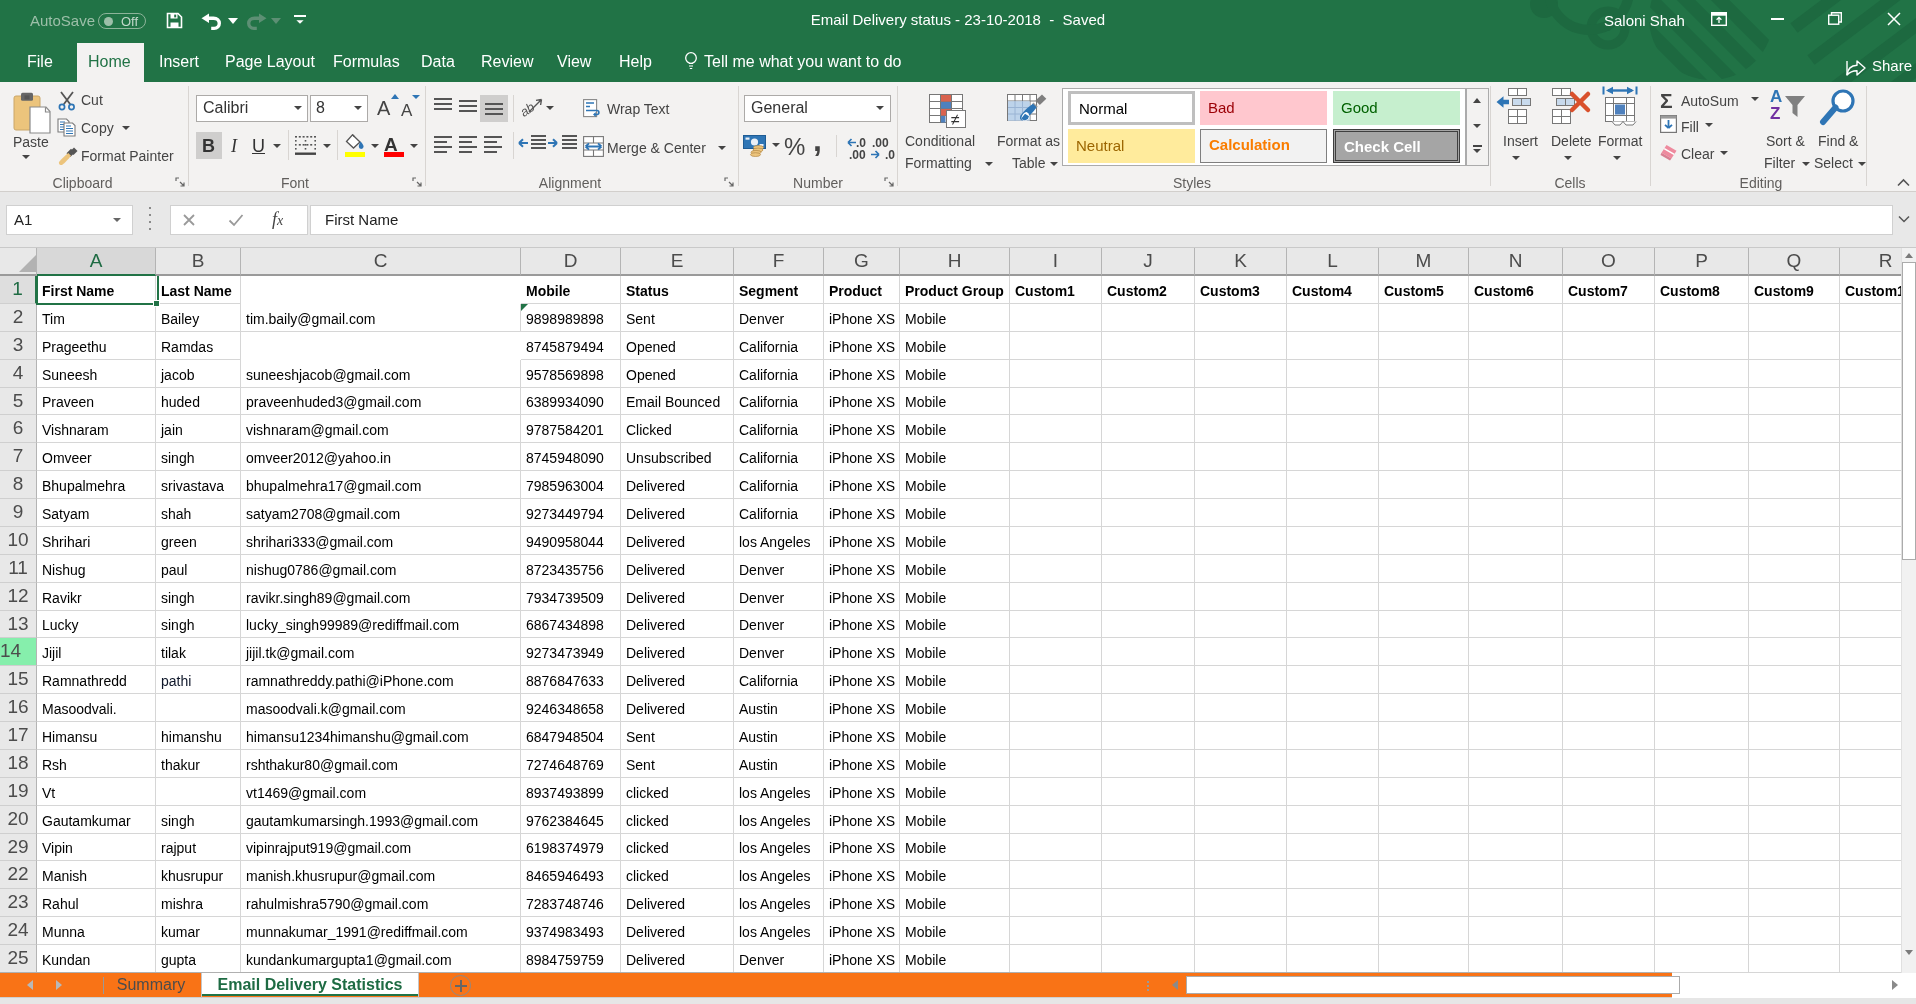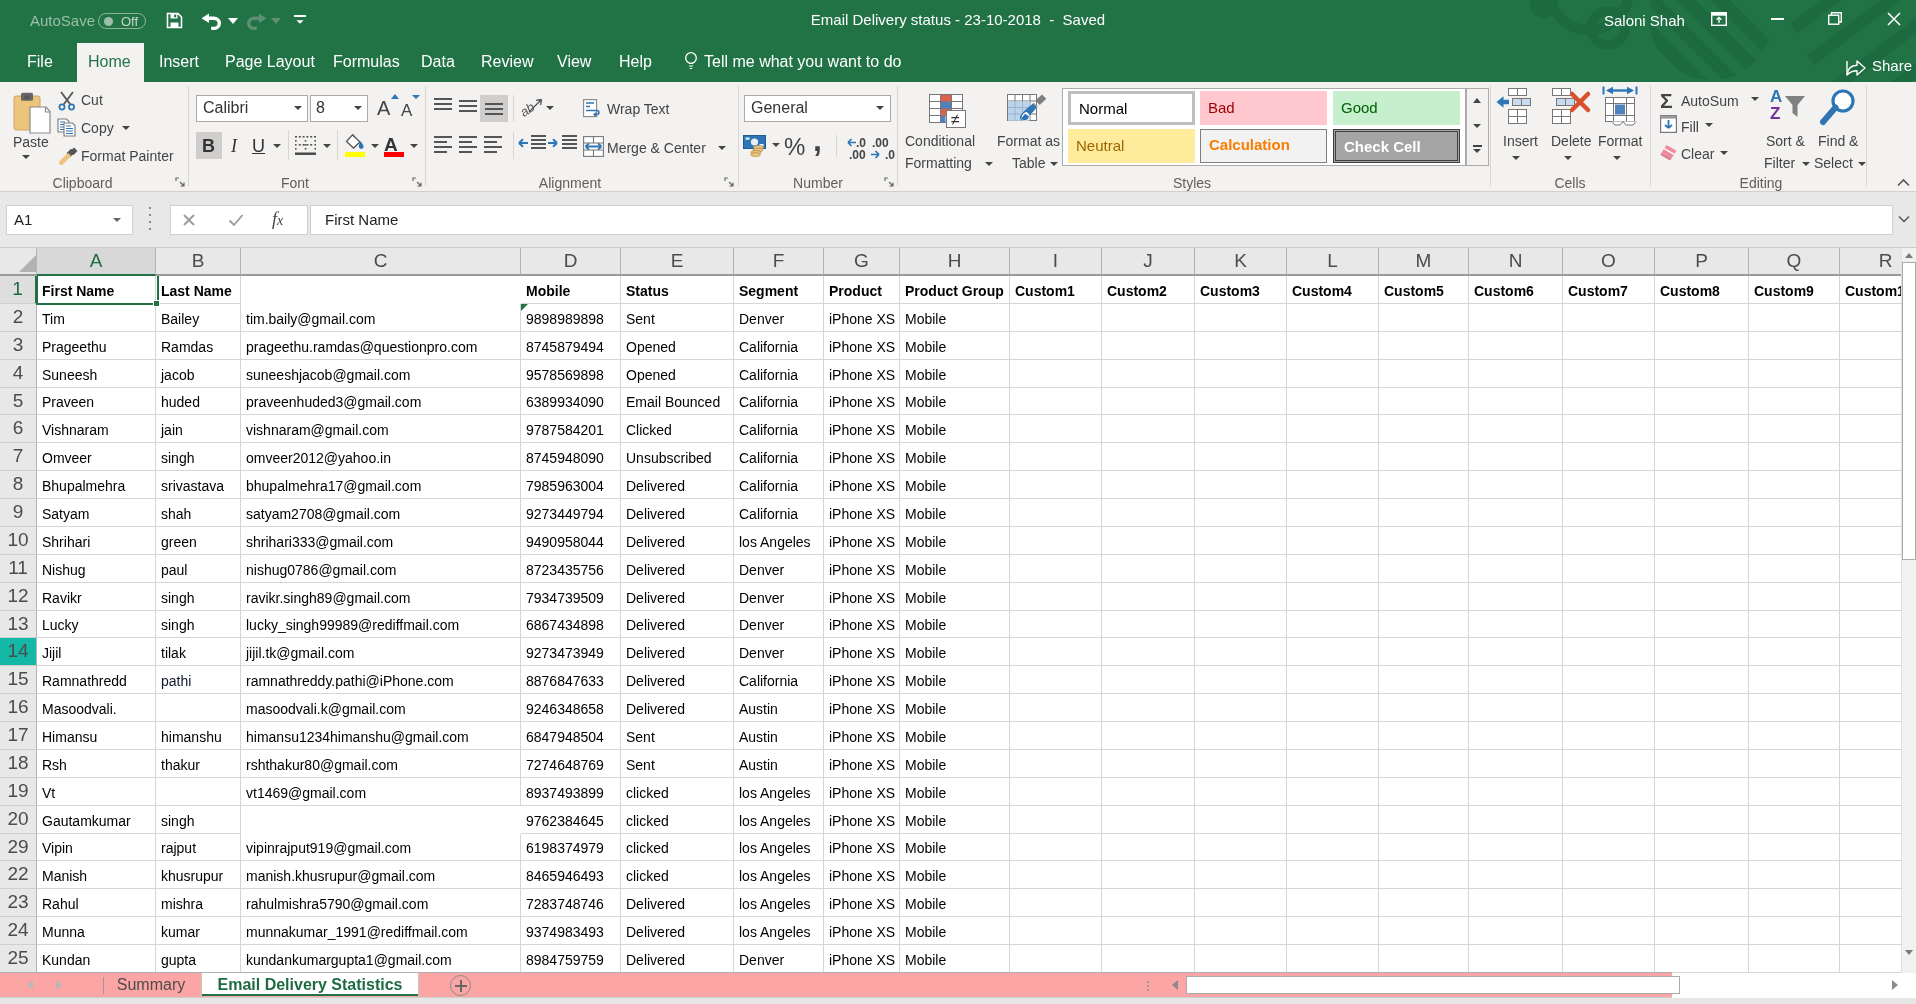--- a/index.html
+++ b/index.html
@@ -445,21 +445,21 @@
     <div class="abs" style="left:0;top:84px;width:37px;height:28px;background:#e8e8e8;color:#4c4c4c;border-right:1px solid #b4b4b4;border-bottom:1px solid #cfcfcf;font-size:19px;text-align:center;line-height:26px">4</div>
     <div class="abs" style="left:0;top:112px;width:37px;height:27px;background:#e8e8e8;color:#4c4c4c;border-right:1px solid #b4b4b4;border-bottom:1px solid #cfcfcf;font-size:19px;text-align:center;line-height:25px">5</div>
     <div class="abs" style="left:0;top:139px;width:37px;height:28px;background:#e8e8e8;color:#4c4c4c;border-right:1px solid #b4b4b4;border-bottom:1px solid #cfcfcf;font-size:19px;text-align:center;line-height:26px">6</div>
     <div class="abs" style="left:0;top:167px;width:37px;height:28px;background:#e8e8e8;color:#4c4c4c;border-right:1px solid #b4b4b4;border-bottom:1px solid #cfcfcf;font-size:19px;text-align:center;line-height:26px">7</div>
     <div class="abs" style="left:0;top:195px;width:37px;height:28px;background:#e8e8e8;color:#4c4c4c;border-right:1px solid #b4b4b4;border-bottom:1px solid #cfcfcf;font-size:19px;text-align:center;line-height:26px">8</div>
     <div class="abs" style="left:0;top:223px;width:37px;height:28px;background:#e8e8e8;color:#4c4c4c;border-right:1px solid #b4b4b4;border-bottom:1px solid #cfcfcf;font-size:19px;text-align:center;line-height:26px">9</div>
     <div class="abs" style="left:0;top:251px;width:37px;height:28px;background:#e8e8e8;color:#4c4c4c;border-right:1px solid #b4b4b4;border-bottom:1px solid #cfcfcf;font-size:19px;text-align:center;line-height:26px">10</div>
     <div class="abs" style="left:0;top:279px;width:37px;height:28px;background:#e8e8e8;color:#4c4c4c;border-right:1px solid #b4b4b4;border-bottom:1px solid #cfcfcf;font-size:19px;text-align:center;line-height:26px">11</div>
     <div class="abs" style="left:0;top:307px;width:37px;height:28px;background:#e8e8e8;color:#4c4c4c;border-right:1px solid #b4b4b4;border-bottom:1px solid #cfcfcf;font-size:19px;text-align:center;line-height:26px">12</div>
     <div class="abs" style="left:0;top:335px;width:37px;height:27px;background:#e8e8e8;color:#4c4c4c;border-right:1px solid #b4b4b4;border-bottom:1px solid #cfcfcf;font-size:19px;text-align:center;line-height:25px">13</div>
-    <div class="abs" style="left:0;top:362px;width:37px;height:28px;background:#14b8a6;color:#4c4c4c;border-right:1px solid #b4b4b4;border-bottom:1px solid #cfcfcf;font-size:19px;text-align:center;line-height:26px">14</div>
+    <div class="abs" style="left:0;top:362px;width:37px;height:28px;background:#86efac;color:#4c4c4c;border-right:1px solid #b4b4b4;border-bottom:1px solid #cfcfcf;font-size:19px;text-align:left;line-height:26px">14</div>
     <div class="abs" style="left:0;top:390px;width:37px;height:28px;background:#e8e8e8;color:#4c4c4c;border-right:1px solid #b4b4b4;border-bottom:1px solid #cfcfcf;font-size:19px;text-align:center;line-height:26px">15</div>
     <div class="abs" style="left:0;top:418px;width:37px;height:28px;background:#e8e8e8;color:#4c4c4c;border-right:1px solid #b4b4b4;border-bottom:1px solid #cfcfcf;font-size:19px;text-align:center;line-height:26px">16</div>
     <div class="abs" style="left:0;top:446px;width:37px;height:28px;background:#e8e8e8;color:#4c4c4c;border-right:1px solid #b4b4b4;border-bottom:1px solid #cfcfcf;font-size:19px;text-align:center;line-height:26px">17</div>
     <div class="abs" style="left:0;top:474px;width:37px;height:28px;background:#e8e8e8;color:#4c4c4c;border-right:1px solid #b4b4b4;border-bottom:1px solid #cfcfcf;font-size:19px;text-align:center;line-height:26px">18</div>
     <div class="abs" style="left:0;top:502px;width:37px;height:28px;background:#e8e8e8;color:#4c4c4c;border-right:1px solid #b4b4b4;border-bottom:1px solid #cfcfcf;font-size:19px;text-align:center;line-height:26px">19</div>
     <div class="abs" style="left:0;top:530px;width:37px;height:28px;background:#e8e8e8;color:#4c4c4c;border-right:1px solid #b4b4b4;border-bottom:1px solid #cfcfcf;font-size:19px;text-align:center;line-height:26px">20</div>
     <div class="abs" style="left:0;top:558px;width:37px;height:27px;background:#e8e8e8;color:#4c4c4c;border-right:1px solid #b4b4b4;border-bottom:1px solid #cfcfcf;font-size:19px;text-align:center;line-height:25px">29</div>
     <div class="abs" style="left:0;top:585px;width:37px;height:28px;background:#e8e8e8;color:#4c4c4c;border-right:1px solid #b4b4b4;border-bottom:1px solid #cfcfcf;font-size:19px;text-align:center;line-height:26px">22</div>
     <div class="abs" style="left:0;top:613px;width:37px;height:28px;background:#e8e8e8;color:#4c4c4c;border-right:1px solid #b4b4b4;border-bottom:1px solid #cfcfcf;font-size:19px;text-align:center;line-height:26px">23</div>
     <div class="abs" style="left:0;top:641px;width:37px;height:28px;background:#e8e8e8;color:#4c4c4c;border-right:1px solid #b4b4b4;border-bottom:1px solid #cfcfcf;font-size:19px;text-align:center;line-height:26px">24</div>
@@ -494,21 +494,20 @@
     <div class="abs" style="left:1195px;top:28px;width:92px;height:28px;border-right:1px solid #d6d6d6;border-bottom:1px solid #d6d6d6;font-size:14px;color:#000;padding:0 0 4px 5px;white-space:nowrap;display:flex;align-items:flex-end;overflow:visible"></div>
     <div class="abs" style="left:1287px;top:28px;width:92px;height:28px;border-right:1px solid #d6d6d6;border-bottom:1px solid #d6d6d6;font-size:14px;color:#000;padding:0 0 4px 5px;white-space:nowrap;display:flex;align-items:flex-end;overflow:visible"></div>
     <div class="abs" style="left:1379px;top:28px;width:90px;height:28px;border-right:1px solid #d6d6d6;border-bottom:1px solid #d6d6d6;font-size:14px;color:#000;padding:0 0 4px 5px;white-space:nowrap;display:flex;align-items:flex-end;overflow:visible"></div>
     <div class="abs" style="left:1469px;top:28px;width:94px;height:28px;border-right:1px solid #d6d6d6;border-bottom:1px solid #d6d6d6;font-size:14px;color:#000;padding:0 0 4px 5px;white-space:nowrap;display:flex;align-items:flex-end;overflow:visible"></div>
     <div class="abs" style="left:1563px;top:28px;width:92px;height:28px;border-right:1px solid #d6d6d6;border-bottom:1px solid #d6d6d6;font-size:14px;color:#000;padding:0 0 4px 5px;white-space:nowrap;display:flex;align-items:flex-end;overflow:visible"></div>
     <div class="abs" style="left:1655px;top:28px;width:94px;height:28px;border-right:1px solid #d6d6d6;border-bottom:1px solid #d6d6d6;font-size:14px;color:#000;padding:0 0 4px 5px;white-space:nowrap;display:flex;align-items:flex-end;overflow:visible"></div>
     <div class="abs" style="left:1749px;top:28px;width:91px;height:28px;border-right:1px solid #d6d6d6;border-bottom:1px solid #d6d6d6;font-size:14px;color:#000;padding:0 0 4px 5px;white-space:nowrap;display:flex;align-items:flex-end;overflow:visible"></div>
     <div class="abs" style="left:1840px;top:28px;width:92px;height:28px;border-right:1px solid #d6d6d6;border-bottom:1px solid #d6d6d6;font-size:14px;color:#000;padding:0 0 4px 5px;white-space:nowrap;display:flex;align-items:flex-end;overflow:visible"></div>
     <div class="abs" style="left:37px;top:56px;width:119px;height:28px;border-right:1px solid #d6d6d6;border-bottom:1px solid #d6d6d6;font-size:14px;color:#000;padding:0 0 4px 5px;white-space:nowrap;display:flex;align-items:flex-end;overflow:visible">Prageethu</div>
     <div class="abs" style="left:156px;top:56px;width:85px;height:28px;border-right:1px solid #d6d6d6;border-bottom:1px solid #d6d6d6;font-size:14px;color:#000;padding:0 0 4px 5px;white-space:nowrap;display:flex;align-items:flex-end;overflow:visible">Ramdas</div>
-    <div class="abs" style="left:241px;top:56px;width:280px;height:28px;border-right:1px solid #d6d6d6;border-bottom:1px solid #d6d6d6;font-size:14px;color:#000;padding:0 0 4px 5px;white-space:nowrap;display:flex;align-items:flex-end;overflow:visible">prageethu.ramdas@questionpro.com</div>
     <div class="abs" style="left:521px;top:56px;width:100px;height:28px;border-right:1px solid #d6d6d6;border-bottom:1px solid #d6d6d6;font-size:14px;color:#000;padding:0 0 4px 5px;white-space:nowrap;display:flex;align-items:flex-end;overflow:visible">8745879494</div>
     <div class="abs" style="left:621px;top:56px;width:113px;height:28px;border-right:1px solid #d6d6d6;border-bottom:1px solid #d6d6d6;font-size:14px;color:#000;padding:0 0 4px 5px;white-space:nowrap;display:flex;align-items:flex-end;overflow:visible">Opened</div>
     <div class="abs" style="left:734px;top:56px;width:90px;height:28px;border-right:1px solid #d6d6d6;border-bottom:1px solid #d6d6d6;font-size:14px;color:#000;padding:0 0 4px 5px;white-space:nowrap;display:flex;align-items:flex-end;overflow:visible">California</div>
     <div class="abs" style="left:824px;top:56px;width:76px;height:28px;border-right:1px solid #d6d6d6;border-bottom:1px solid #d6d6d6;font-size:14px;color:#000;padding:0 0 4px 5px;white-space:nowrap;display:flex;align-items:flex-end;overflow:visible">iPhone XS</div>
     <div class="abs" style="left:900px;top:56px;width:110px;height:28px;border-right:1px solid #d6d6d6;border-bottom:1px solid #d6d6d6;font-size:14px;color:#000;padding:0 0 4px 5px;white-space:nowrap;display:flex;align-items:flex-end;overflow:visible">Mobile</div>
     <div class="abs" style="left:1010px;top:56px;width:92px;height:28px;border-right:1px solid #d6d6d6;border-bottom:1px solid #d6d6d6;font-size:14px;color:#000;padding:0 0 4px 5px;white-space:nowrap;display:flex;align-items:flex-end;overflow:visible"></div>
     <div class="abs" style="left:1102px;top:56px;width:93px;height:28px;border-right:1px solid #d6d6d6;border-bottom:1px solid #d6d6d6;font-size:14px;color:#000;padding:0 0 4px 5px;white-space:nowrap;display:flex;align-items:flex-end;overflow:visible"></div>
     <div class="abs" style="left:1195px;top:56px;width:92px;height:28px;border-right:1px solid #d6d6d6;border-bottom:1px solid #d6d6d6;font-size:14px;color:#000;padding:0 0 4px 5px;white-space:nowrap;display:flex;align-items:flex-end;overflow:visible"></div>
     <div class="abs" style="left:1287px;top:56px;width:92px;height:28px;border-right:1px solid #d6d6d6;border-bottom:1px solid #d6d6d6;font-size:14px;color:#000;padding:0 0 4px 5px;white-space:nowrap;display:flex;align-items:flex-end;overflow:visible"></div>
     <div class="abs" style="left:1379px;top:56px;width:90px;height:28px;border-right:1px solid #d6d6d6;border-bottom:1px solid #d6d6d6;font-size:14px;color:#000;padding:0 0 4px 5px;white-space:nowrap;display:flex;align-items:flex-end;overflow:visible"></div>
@@ -800,20 +799,21 @@
     <div class="abs" style="left:1195px;top:502px;width:92px;height:28px;border-right:1px solid #d6d6d6;border-bottom:1px solid #d6d6d6;font-size:14px;color:#000;padding:0 0 4px 5px;white-space:nowrap;display:flex;align-items:flex-end;overflow:visible"></div>
     <div class="abs" style="left:1287px;top:502px;width:92px;height:28px;border-right:1px solid #d6d6d6;border-bottom:1px solid #d6d6d6;font-size:14px;color:#000;padding:0 0 4px 5px;white-space:nowrap;display:flex;align-items:flex-end;overflow:visible"></div>
     <div class="abs" style="left:1379px;top:502px;width:90px;height:28px;border-right:1px solid #d6d6d6;border-bottom:1px solid #d6d6d6;font-size:14px;color:#000;padding:0 0 4px 5px;white-space:nowrap;display:flex;align-items:flex-end;overflow:visible"></div>
     <div class="abs" style="left:1469px;top:502px;width:94px;height:28px;border-right:1px solid #d6d6d6;border-bottom:1px solid #d6d6d6;font-size:14px;color:#000;padding:0 0 4px 5px;white-space:nowrap;display:flex;align-items:flex-end;overflow:visible"></div>
     <div class="abs" style="left:1563px;top:502px;width:92px;height:28px;border-right:1px solid #d6d6d6;border-bottom:1px solid #d6d6d6;font-size:14px;color:#000;padding:0 0 4px 5px;white-space:nowrap;display:flex;align-items:flex-end;overflow:visible"></div>
     <div class="abs" style="left:1655px;top:502px;width:94px;height:28px;border-right:1px solid #d6d6d6;border-bottom:1px solid #d6d6d6;font-size:14px;color:#000;padding:0 0 4px 5px;white-space:nowrap;display:flex;align-items:flex-end;overflow:visible"></div>
     <div class="abs" style="left:1749px;top:502px;width:91px;height:28px;border-right:1px solid #d6d6d6;border-bottom:1px solid #d6d6d6;font-size:14px;color:#000;padding:0 0 4px 5px;white-space:nowrap;display:flex;align-items:flex-end;overflow:visible"></div>
     <div class="abs" style="left:1840px;top:502px;width:92px;height:28px;border-right:1px solid #d6d6d6;border-bottom:1px solid #d6d6d6;font-size:14px;color:#000;padding:0 0 4px 5px;white-space:nowrap;display:flex;align-items:flex-end;overflow:visible"></div>
     <div class="abs" style="left:37px;top:530px;width:119px;height:28px;border-right:1px solid #d6d6d6;border-bottom:1px solid #d6d6d6;font-size:14px;color:#000;padding:0 0 4px 5px;white-space:nowrap;display:flex;align-items:flex-end;overflow:visible">Gautamkumar</div>
     <div class="abs" style="left:156px;top:530px;width:85px;height:28px;border-right:1px solid #d6d6d6;border-bottom:1px solid #d6d6d6;font-size:14px;color:#000;padding:0 0 4px 5px;white-space:nowrap;display:flex;align-items:flex-end;overflow:visible">singh</div>
+    <div class="abs" style="left:241px;top:530px;width:280px;height:28px;border-right:1px solid #d6d6d6;border-bottom:1px solid #d6d6d6;font-size:14px;color:#000;padding:0 0 4px 5px;white-space:nowrap;display:flex;align-items:flex-end;overflow:visible">gautamkumarsingh.1993@gmail.com</div>
     <div class="abs" style="left:521px;top:530px;width:100px;height:28px;border-right:1px solid #d6d6d6;border-bottom:1px solid #d6d6d6;font-size:14px;color:#000;padding:0 0 4px 5px;white-space:nowrap;display:flex;align-items:flex-end;overflow:visible">9762384645</div>
     <div class="abs" style="left:621px;top:530px;width:113px;height:28px;border-right:1px solid #d6d6d6;border-bottom:1px solid #d6d6d6;font-size:14px;color:#000;padding:0 0 4px 5px;white-space:nowrap;display:flex;align-items:flex-end;overflow:visible">clicked</div>
     <div class="abs" style="left:734px;top:530px;width:90px;height:28px;border-right:1px solid #d6d6d6;border-bottom:1px solid #d6d6d6;font-size:14px;color:#000;padding:0 0 4px 5px;white-space:nowrap;display:flex;align-items:flex-end;overflow:visible">los Angeles</div>
     <div class="abs" style="left:824px;top:530px;width:76px;height:28px;border-right:1px solid #d6d6d6;border-bottom:1px solid #d6d6d6;font-size:14px;color:#000;padding:0 0 4px 5px;white-space:nowrap;display:flex;align-items:flex-end;overflow:visible">iPhone XS</div>
     <div class="abs" style="left:900px;top:530px;width:110px;height:28px;border-right:1px solid #d6d6d6;border-bottom:1px solid #d6d6d6;font-size:14px;color:#000;padding:0 0 4px 5px;white-space:nowrap;display:flex;align-items:flex-end;overflow:visible">Mobile</div>
     <div class="abs" style="left:1010px;top:530px;width:92px;height:28px;border-right:1px solid #d6d6d6;border-bottom:1px solid #d6d6d6;font-size:14px;color:#000;padding:0 0 4px 5px;white-space:nowrap;display:flex;align-items:flex-end;overflow:visible"></div>
     <div class="abs" style="left:1102px;top:530px;width:93px;height:28px;border-right:1px solid #d6d6d6;border-bottom:1px solid #d6d6d6;font-size:14px;color:#000;padding:0 0 4px 5px;white-space:nowrap;display:flex;align-items:flex-end;overflow:visible"></div>
     <div class="abs" style="left:1195px;top:530px;width:92px;height:28px;border-right:1px solid #d6d6d6;border-bottom:1px solid #d6d6d6;font-size:14px;color:#000;padding:0 0 4px 5px;white-space:nowrap;display:flex;align-items:flex-end;overflow:visible"></div>
     <div class="abs" style="left:1287px;top:530px;width:92px;height:28px;border-right:1px solid #d6d6d6;border-bottom:1px solid #d6d6d6;font-size:14px;color:#000;padding:0 0 4px 5px;white-space:nowrap;display:flex;align-items:flex-end;overflow:visible"></div>
     <div class="abs" style="left:1379px;top:530px;width:90px;height:28px;border-right:1px solid #d6d6d6;border-bottom:1px solid #d6d6d6;font-size:14px;color:#000;padding:0 0 4px 5px;white-space:nowrap;display:flex;align-items:flex-end;overflow:visible"></div>
@@ -914,21 +914,21 @@
     <div class="abs" style="left:1840px;top:669px;width:92px;height:28px;border-right:1px solid #d6d6d6;border-bottom:1px solid #d6d6d6;font-size:14px;color:#000;padding:0 0 4px 5px;white-space:nowrap;display:flex;align-items:flex-end;overflow:visible"></div>
     <div class="abs" style="left:521px;top:28px;width:0;height:0;border-right:7px solid transparent;border-top:7px solid #217346"></div>
     <div class="abs" style="left:36px;top:-2px;width:123px;height:31px;border:2px solid #217346"></div>
     <div class="abs" style="left:153px;top:24px;width:7px;height:7px;background:#217346;border:1px solid #fff"></div>
   </div>
 <div class="abs" style="left:1901px;top:248px;width:15px;height:725px;background:#f1f1f1;border-left:1px solid #e0e0e0">
     <div class="abs" style="left:3px;top:5px;width:0;height:0;border-left:4px solid transparent;border-right:4px solid transparent;border-bottom:5px solid #7b7b7b"></div>
     <div class="abs" style="left:0;top:14px;width:14px;height:298px;background:#fff;border:1px solid #ababab"></div>
     <div class="abs" style="left:3px;top:702px;width:0;height:0;border-left:4px solid transparent;border-right:4px solid transparent;border-top:5px solid #7b7b7b"></div>
   </div>
-<div class="abs" style="left:0;top:972px;width:1672px;height:26px;background:#fca5a5;border-top:1px solid #b0b0b0;border-bottom:1px solid #cfcfcf">
+<div class="abs" style="left:0;top:972px;width:1672px;height:26px;background:#f97316;border-top:1px solid #b0b0b0;border-bottom:1px solid #cfcfcf">
     <div class="abs" style="left:27px;top:7px;width:0;height:0;border-top:5.5px solid transparent;border-bottom:5.5px solid transparent;border-right:6.5px solid #b8b8b8"></div>
     <div class="abs" style="left:56px;top:7px;width:0;height:0;border-top:5.5px solid transparent;border-bottom:5.5px solid transparent;border-left:6.5px solid #b8b8b8"></div>
     <div class="abs" style="left:103px;top:4px;width:1px;height:17px;background:#999"></div>
     <div class="abs" style="left:101px;top:0;width:100px;height:25px;font-size:16px;color:#4c4c4c;text-align:center;line-height:24px">Summary</div>
     <div class="abs" style="left:201px;top:0;width:1px;height:25px;background:#c6c6c6"></div>
     <div class="abs" style="left:202px;top:0;width:216px;height:23px;background:#fff;border-bottom:2px solid #217346;font-size:16px;font-weight:bold;color:#1e6b43;text-align:center;line-height:23px">Email Delivery Statistics</div>
     <div class="abs" style="left:418px;top:0;width:1px;height:25px;background:#c6c6c6"></div>
     <div class="abs" style="left:450px;top:2px;width:21px;height:21px;border:1px solid #8a8a8a;border-radius:50%"></div>
     <div class="abs" style="left:455px;top:12px;width:12px;height:1.6px;background:#666"></div>
     <div class="abs" style="left:460.2px;top:7px;width:1.6px;height:12px;background:#666"></div>

